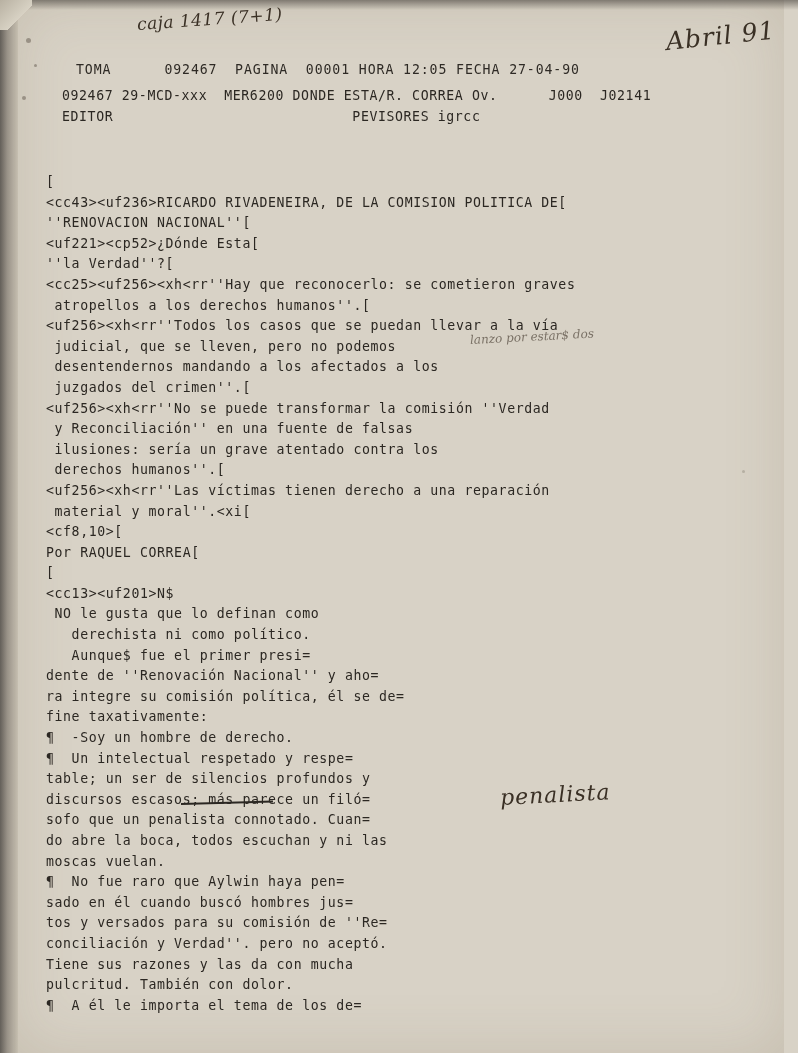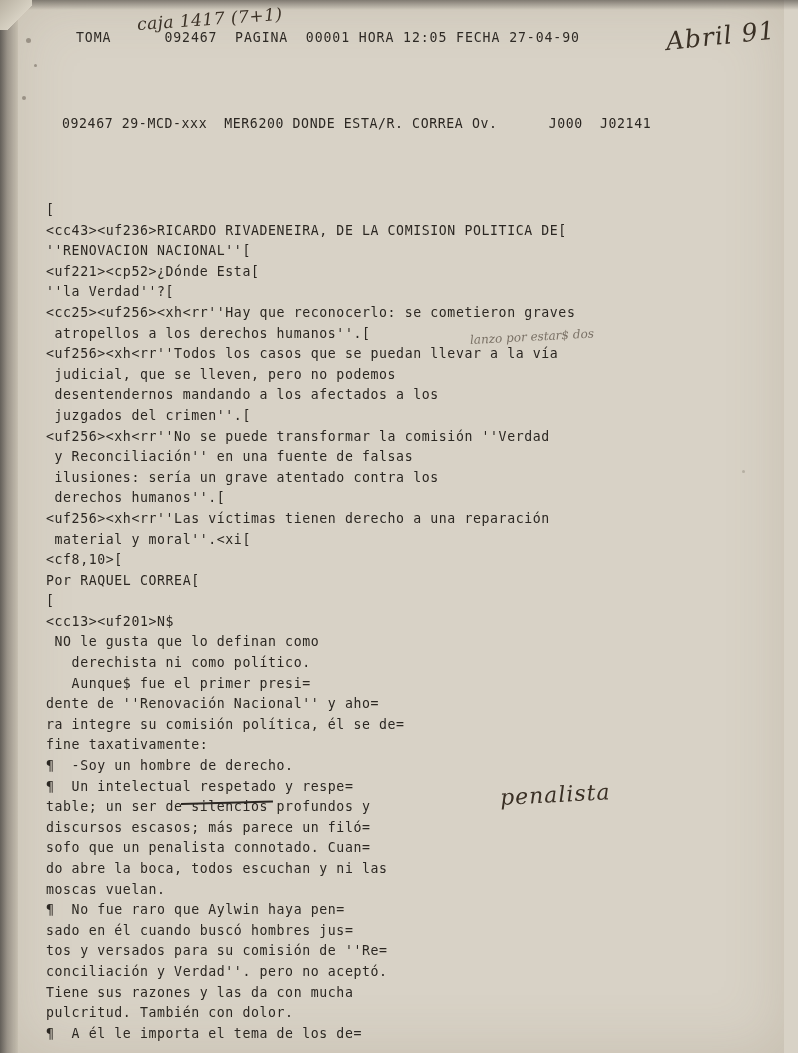--- a/index.html
+++ b/index.html
@@ -50,23 +50,22 @@
 
   
   .typed {
     position: absolute;
     color: #2b2722;
     font-size: 13.2px;
     line-height: 20.6px;
     letter-spacing: 0.6px;
     white-space: pre;
     font-family: "DejaVu Sans Mono", monospace;
-    margin-top: 28px;
   }
-  .head-line { position: absolute; white-space: pre; color: #2e2a25; font-size: 13.2px; letter-spacing: 0.9px; }
+  .head-line { position: absolute; white-space: pre; color: #2e2a25; font-size: 13.2px; letter-spacing: 0.9px; margin-top: 32px; }
 
   #header-block { left: 76px; top: 30px; }
   #meta-block   { left: 62px; top: 86px; }
   #body-block   { left: 46px; top: 172px; }
 
   
   .hand {
     position: absolute;
     color: #3a3025;
     font-family: "DejaVu Serif", serif;
@@ -123,21 +122,21 @@
   <div class="edge-top"></div>
   <div class="fold"></div>
 
   <div class="speck" style="left:26px;top:38px;width:5px;height:5px;"></div>
   <div class="speck" style="left:34px;top:64px;width:3px;height:3px;"></div>
   <div class="speck" style="left:22px;top:96px;width:4px;height:4px;"></div>
   <div class="speck" style="left:742px;top:470px;width:3px;height:3px;opacity:.3;"></div>
 
   <div class="head-line" id="header-block">TOMA      092467  PAGINA  00001 HORA 12:05 FECHA 27-04-90</div>
 
-  <div class="typed" id="meta-block"><div>092467 29-MCD-xxx  MER6200 DONDE ESTA/R. CORREA Ov.      J000  J02141</div></div>
+  <div class="typed" id="meta-block"><div>092467 29-MCD-xxx  MER6200 DONDE ESTA/R. CORREA Ov.      J000  J02141</div><div>EDITOR                            PEVISORES igrcc</div></div>
 
   <div class="typed" id="body-block"><div>[</div><div>&lt;cc43&gt;&lt;uf236&gt;RICARDO RIVADENEIRA, DE LA COMISION POLITICA DE[</div><div>''RENOVACION NACIONAL''[</div><div>&lt;uf221&gt;&lt;cp52&gt;¿Dónde Esta[</div><div>''la Verdad''?[</div><div>&lt;cc25&gt;&lt;uf256&gt;&lt;xh&lt;rr''Hay que reconocerlo: se cometieron graves</div><div> atropellos a los derechos humanos''.[</div><div>&lt;uf256&gt;&lt;xh&lt;rr''Todos los casos que se puedan llevar a la vía</div><div> judicial, que se lleven, pero no podemos</div><div> desentendernos mandando a los afectados a los</div><div> juzgados del crimen''.[</div><div>&lt;uf256&gt;&lt;xh&lt;rr''No se puede transformar la comisión ''Verdad</div><div> y Reconciliación'' en una fuente de falsas</div><div> ilusiones: sería un grave atentado contra los</div><div> derechos humanos''.[</div><div>&lt;uf256&gt;&lt;xh&lt;rr''Las víctimas tienen derecho a una reparación</div><div> material y moral''.&lt;xi[</div><div>&lt;cf8,10&gt;[</div><div>Por RAQUEL CORREA[</div><div>[</div><div>&lt;cc13&gt;&lt;uf201&gt;N$</div><div> NO le gusta que lo definan como</div><div>   derechista ni como político.</div><div>   Aunque$ fue el primer presi=</div><div>dente de ''Renovación Nacional'' y aho=</div><div>ra integre su comisión política, él se de=</div><div>fine taxativamente:</div><div>¶  -Soy un hombre de derecho.</div><div>¶  Un intelectual respetado y respe=</div><div>table; un ser de silencios profundos y</div><div>discursos escasos; más parece un filó=</div><div>sofo que un penalista connotado. Cuan=</div><div>do abre la boca, todos escuchan y ni las</div><div>moscas vuelan.</div><div>¶  No fue raro que Aylwin haya pen=</div><div>sado en él cuando buscó hombres jus=</div><div>tos y versados para su comisión de ''Re=</div><div>conciliación y Verdad''. pero no aceptó.</div><div>Tiene sus razones y las da con mucha</div><div>pulcritud. También con dolor.</div><div>¶  A él le importa el tema de los de=</div></div>
 
   <div class="strike" id="strike-1"></div>
 
   <div class="hand" id="hand-caja">caja 1417 (7+1)</div>
   <div class="hand" id="hand-abril">Abril 91</div>
   <div class="hand" id="hand-margin">lanzo por estar$ dos</div>
   <div class="hand" id="hand-penalista">penalista</div>
 </div>

